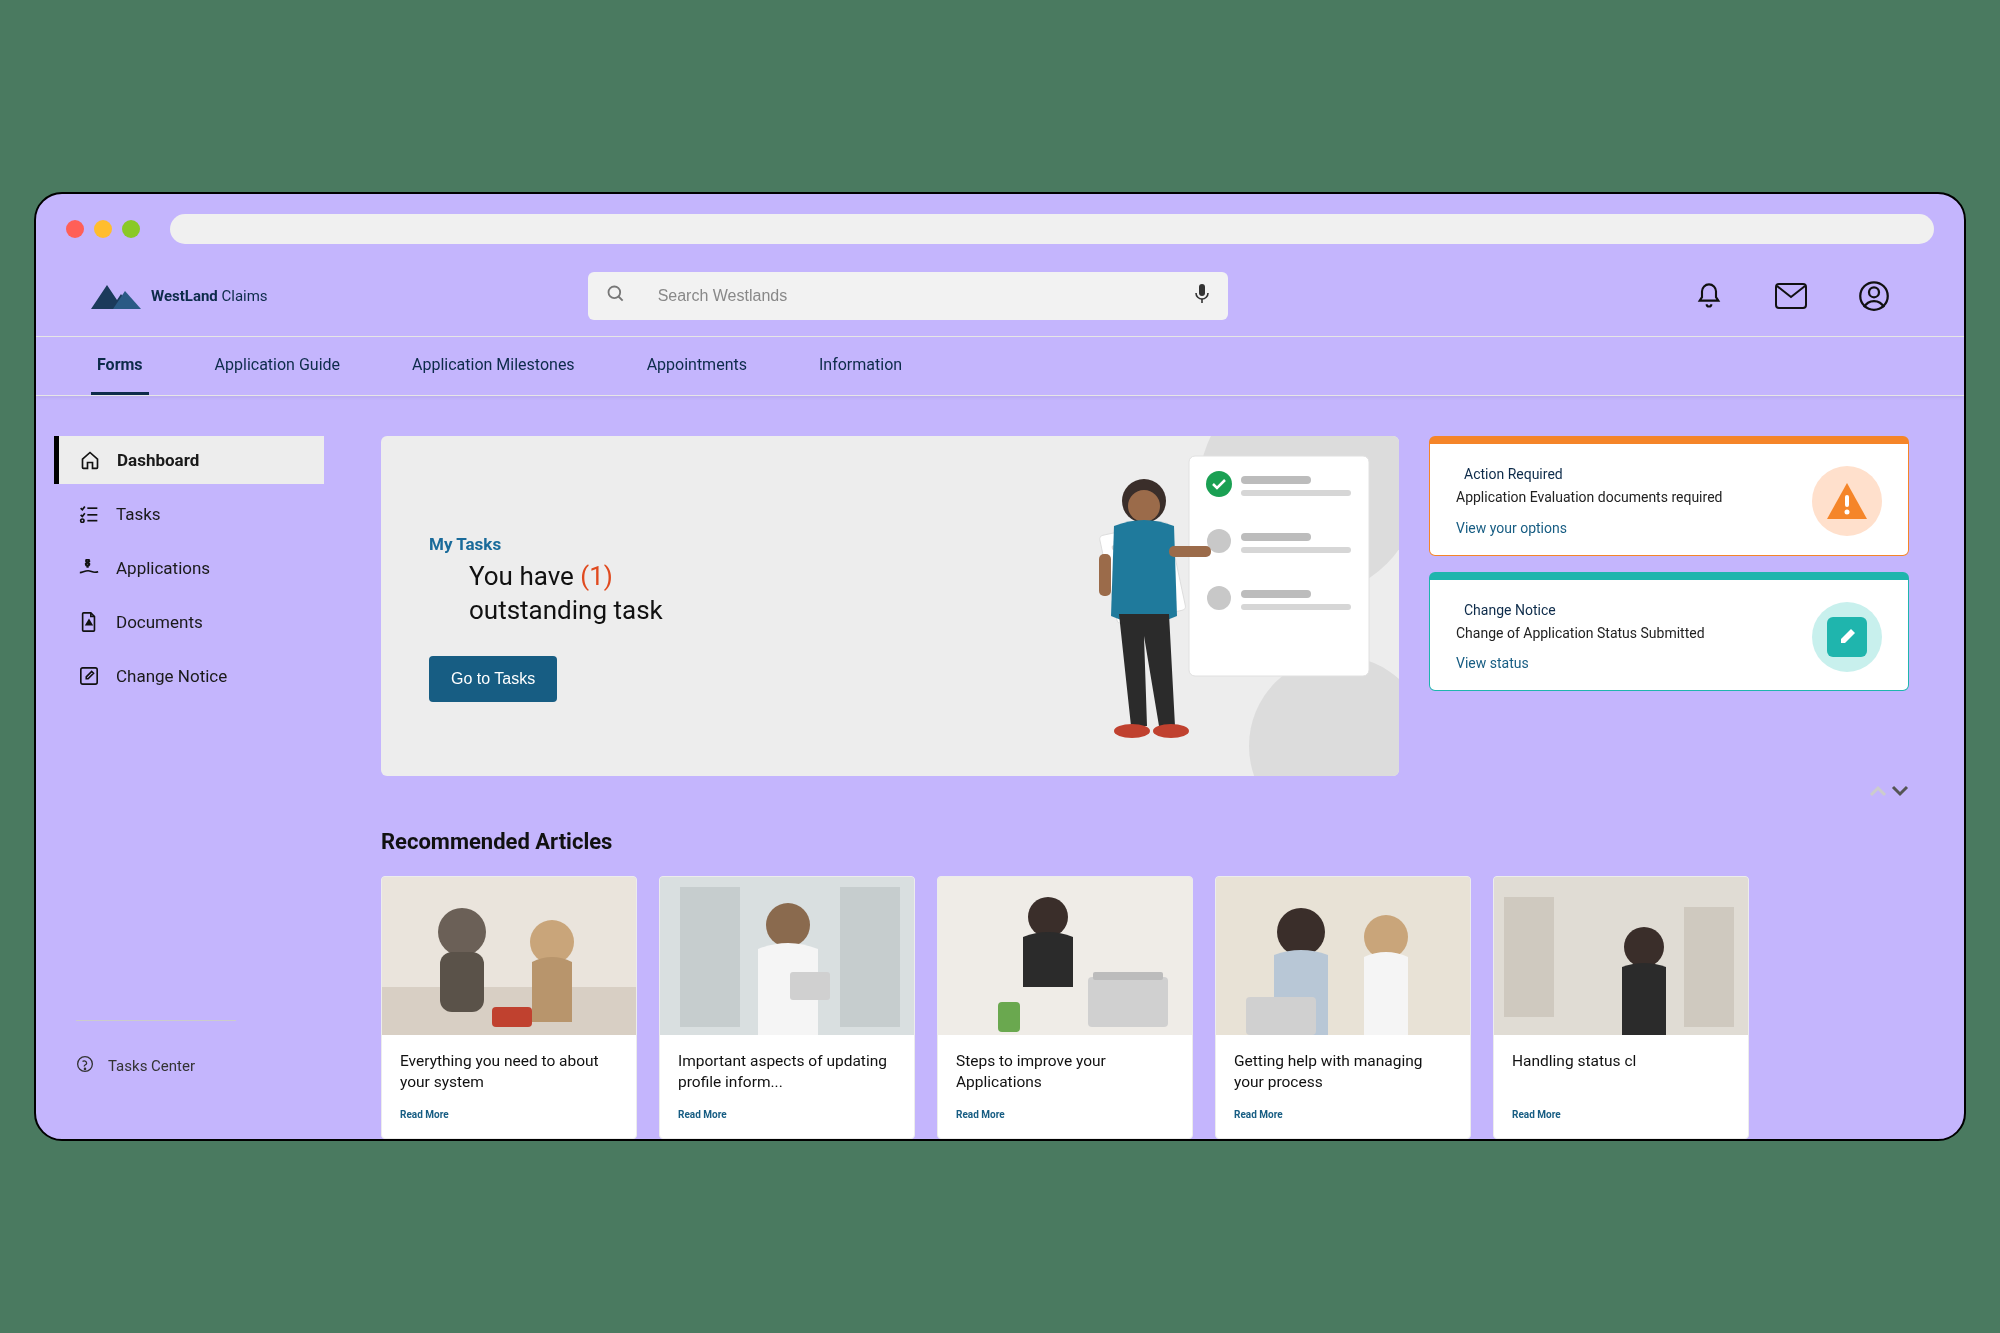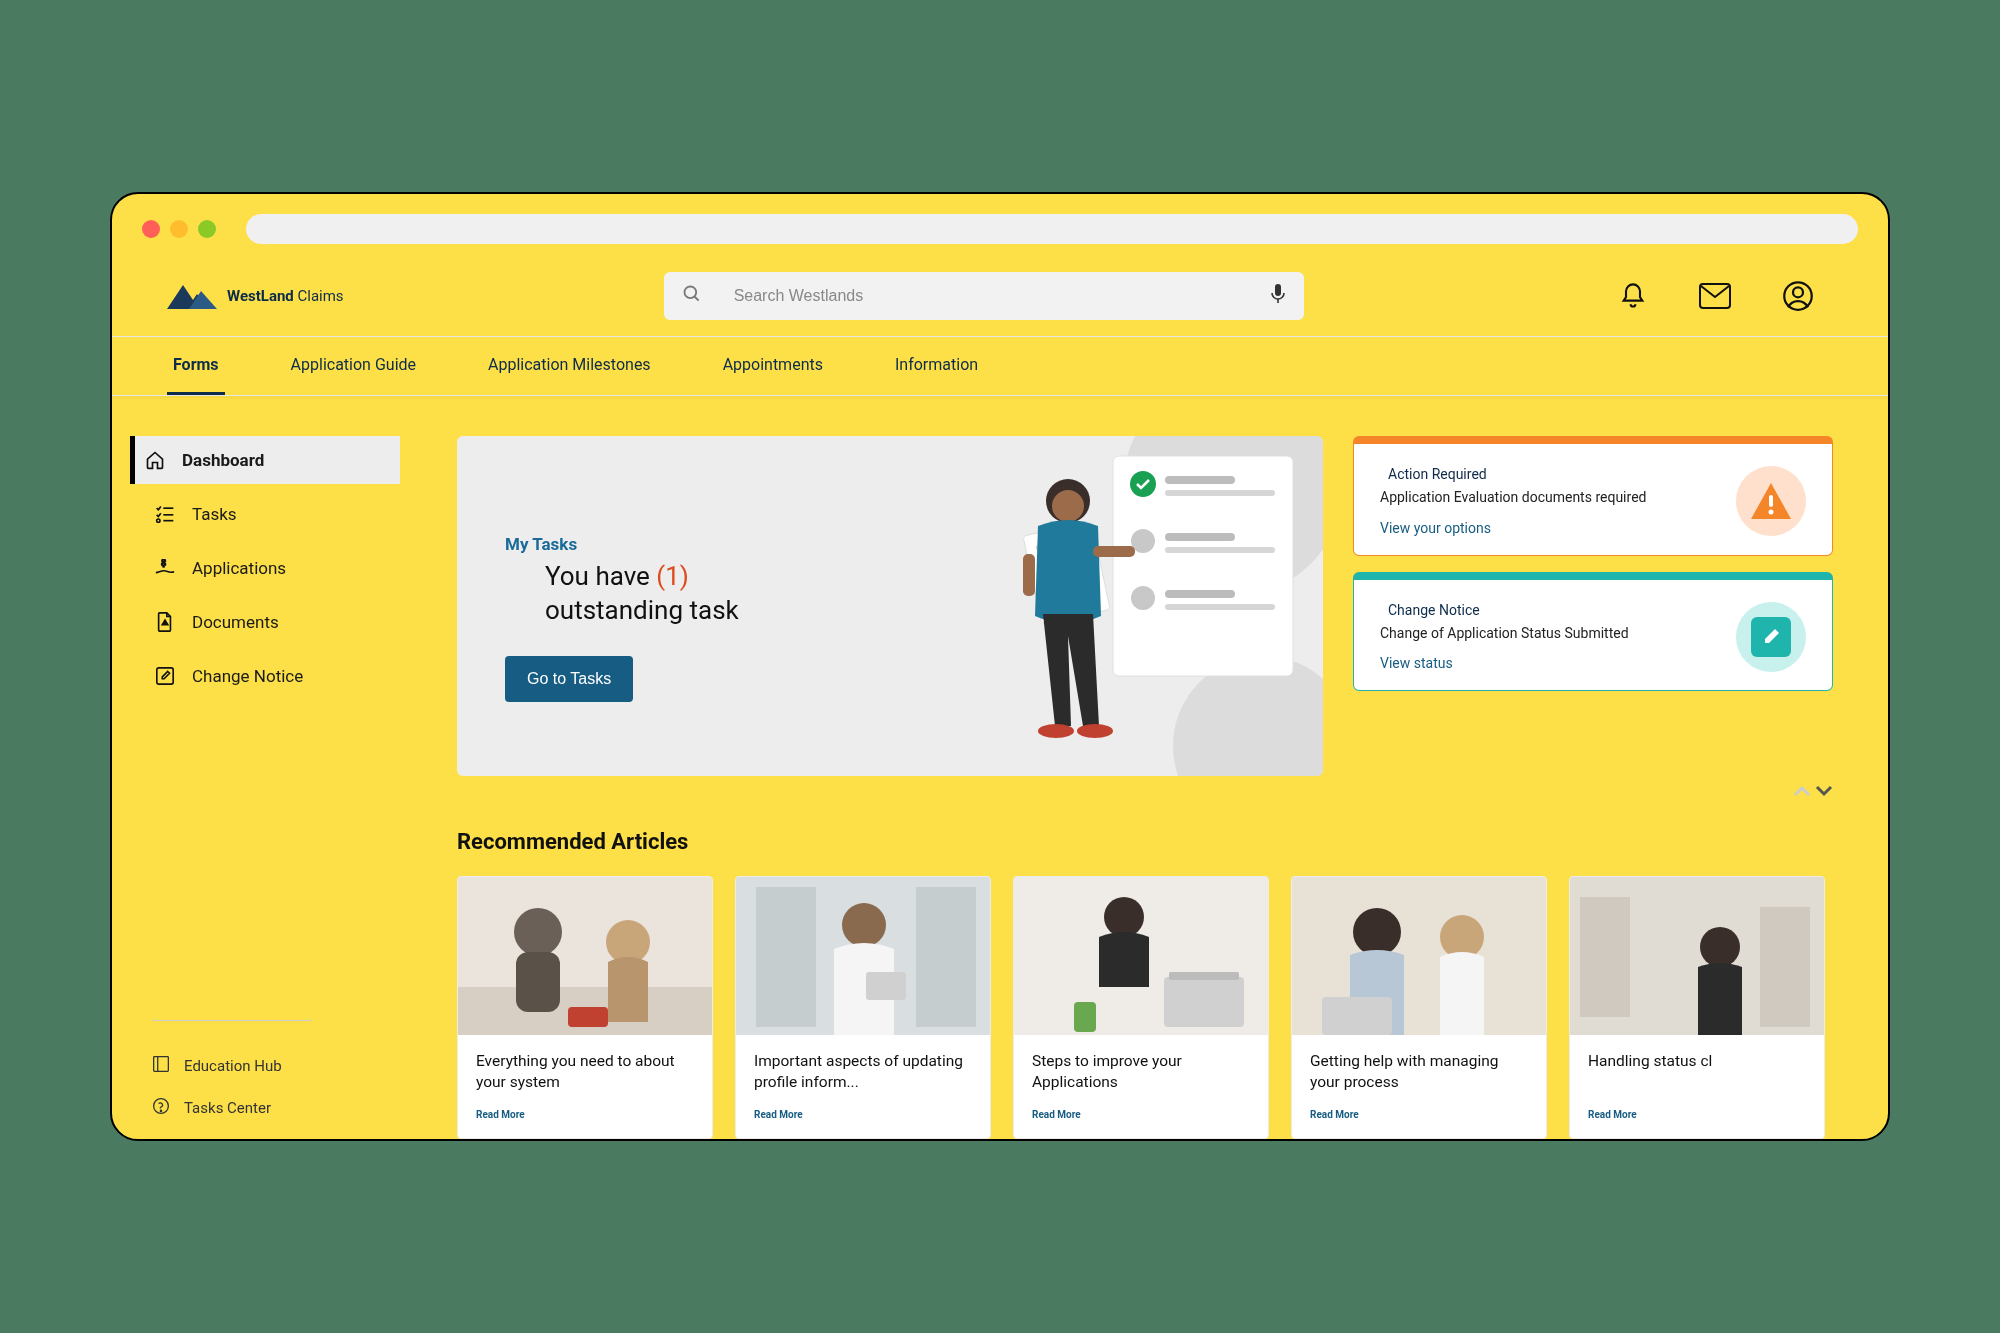--- a/index.html
+++ b/index.html
@@ -6,24 +6,24 @@
 body {
   font-family: -apple-system, BlinkMacSystemFont, "Segoe UI", Roboto, sans-serif;
   background: #4a7a60;
   display: flex;
   align-items: center;
   justify-content: center;
   min-height: 100vh;
   padding: 30px;
 }
 .browser-frame {
-  background: #fde047;
+  background: #c4b5fd;
   border-radius: 28px;
   border: 2px solid #000;
-  width: 1780px;
+  width: 1932px;
   overflow: hidden;
   position: relative;
 }
 .browser-chrome {
   padding: 20px 30px 12px;
   display: flex;
   align-items: center;
   gap: 12px;
 }
 .traffic-lights { display: flex; gap: 10px; }
@@ -115,21 +115,21 @@
   color: #1a1a1a;
   cursor: pointer;
   margin-left: 4px;
   max-width: 270px;
 }
 .side-item.active {
   background: #ededed;
   font-weight: 700;
   border-left: 5px solid #000;
   margin-left: 0;
-  padding-left: 9px;
+  padding-left: 20px;
 }
 .side-icon { width: 22px; display: flex; justify-content: center; }
 .side-footer {
   margin-top: 320px;
   padding-left: 22px;
 }
 .side-footer hr { border: none; border-top: 1px solid #ccc; width: 160px; margin-bottom: 24px; }
 .side-footer-item {
   display: flex;
   align-items: center;
@@ -347,29 +347,20 @@
               </svg>
           </span>
           <span>Change Notice</span>
         </div>
       </nav>
       <div class="side-footer">
         <hr>
         <div class="side-footer-item">
           <span>
             <svg width="18" height="18" viewBox="0 0 22 22" fill="none" stroke="#333" stroke-width="1.6">
-                <rect x="2" y="2" width="18" height="18" rx="1"></rect>
-                <line x1="7" y1="2" x2="7" y2="20"></line>
-              </svg>
-          </span>
-          <span>Education Hub</span>
-        </div>
-        <div class="side-footer-item">
-          <span>
-            <svg width="18" height="18" viewBox="0 0 22 22" fill="none" stroke="#333" stroke-width="1.6">
                 <circle cx="11" cy="11" r="9"></circle>
                 <path d="M8 8a3 3 0 0 1 5 2c0 2-3 2-3 4"></path>
                 <circle cx="11" cy="17" r="0.8" fill="#333"></circle>
               </svg>
           </span>
           <span>Tasks Center</span>
         </div>
       </div>
     </aside>
 

